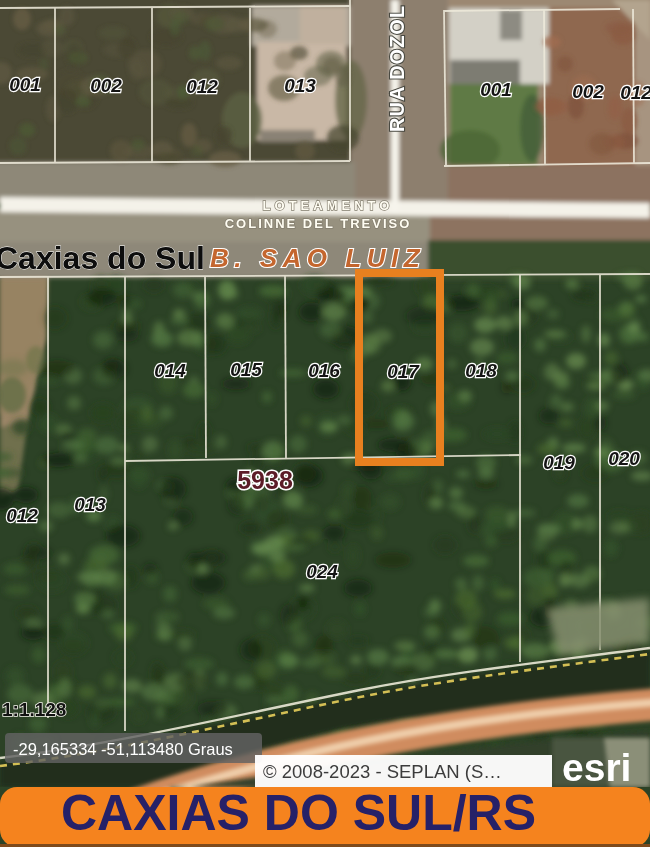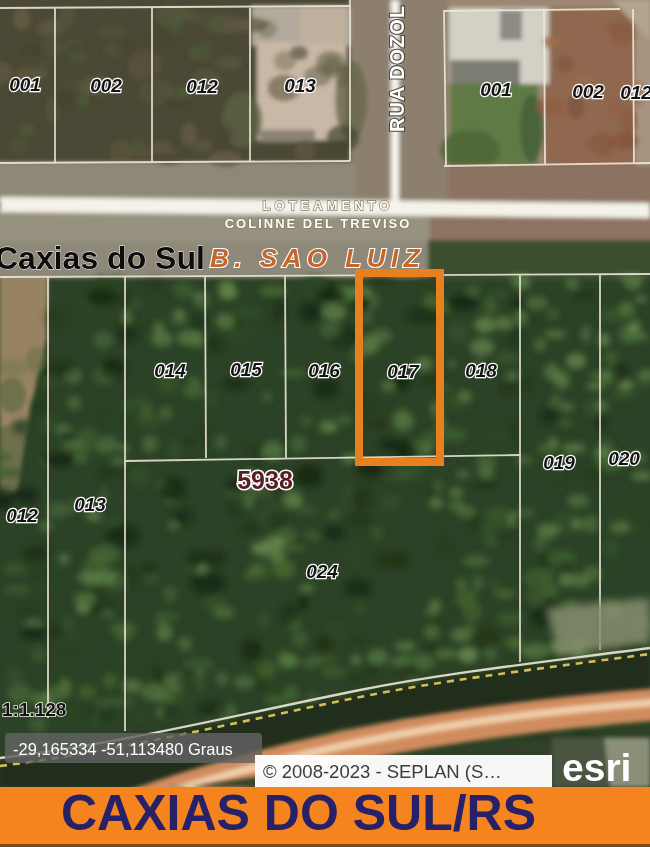--- a/index.html
+++ b/index.html
@@ -1,19 +1,19 @@
 <!DOCTYPE html>
 <html><head>
 <meta charset="utf-8">
 <style>
 html,body{margin:0;padding:0;}
 body{width:650px;height:847px;overflow:hidden;font-family:"Liberation Sans",sans-serif;background:#2c4226;}
 .page{position:relative;width:650px;height:847px;text-align:right;}
 svg{display:block;}
-.footer{position:absolute;left:0;top:787px;width:650px;height:60px;background:#f5831e;}
+.footer{position:absolute;left:0;top:787px;width:650px;height:60px;background:#f5831e;border-radius:17px;}
 .footer .t{position:absolute;left:61px;top:-3px;color:#262168;font-weight:bold;font-size:50px;letter-spacing:0px;white-space:nowrap;}
 .footer .edge{position:absolute;left:0;bottom:0;width:650px;height:3px;background:#7e4a1c;}
 </style>
 </head>
 <body>
 <div class="page">
 
 <svg width="650" height="787" viewBox="0 0 650 787" xmlns="http://www.w3.org/2000/svg">
 <defs>
 <filter id="b2" x="-50%" y="-50%" width="200%" height="200%">

